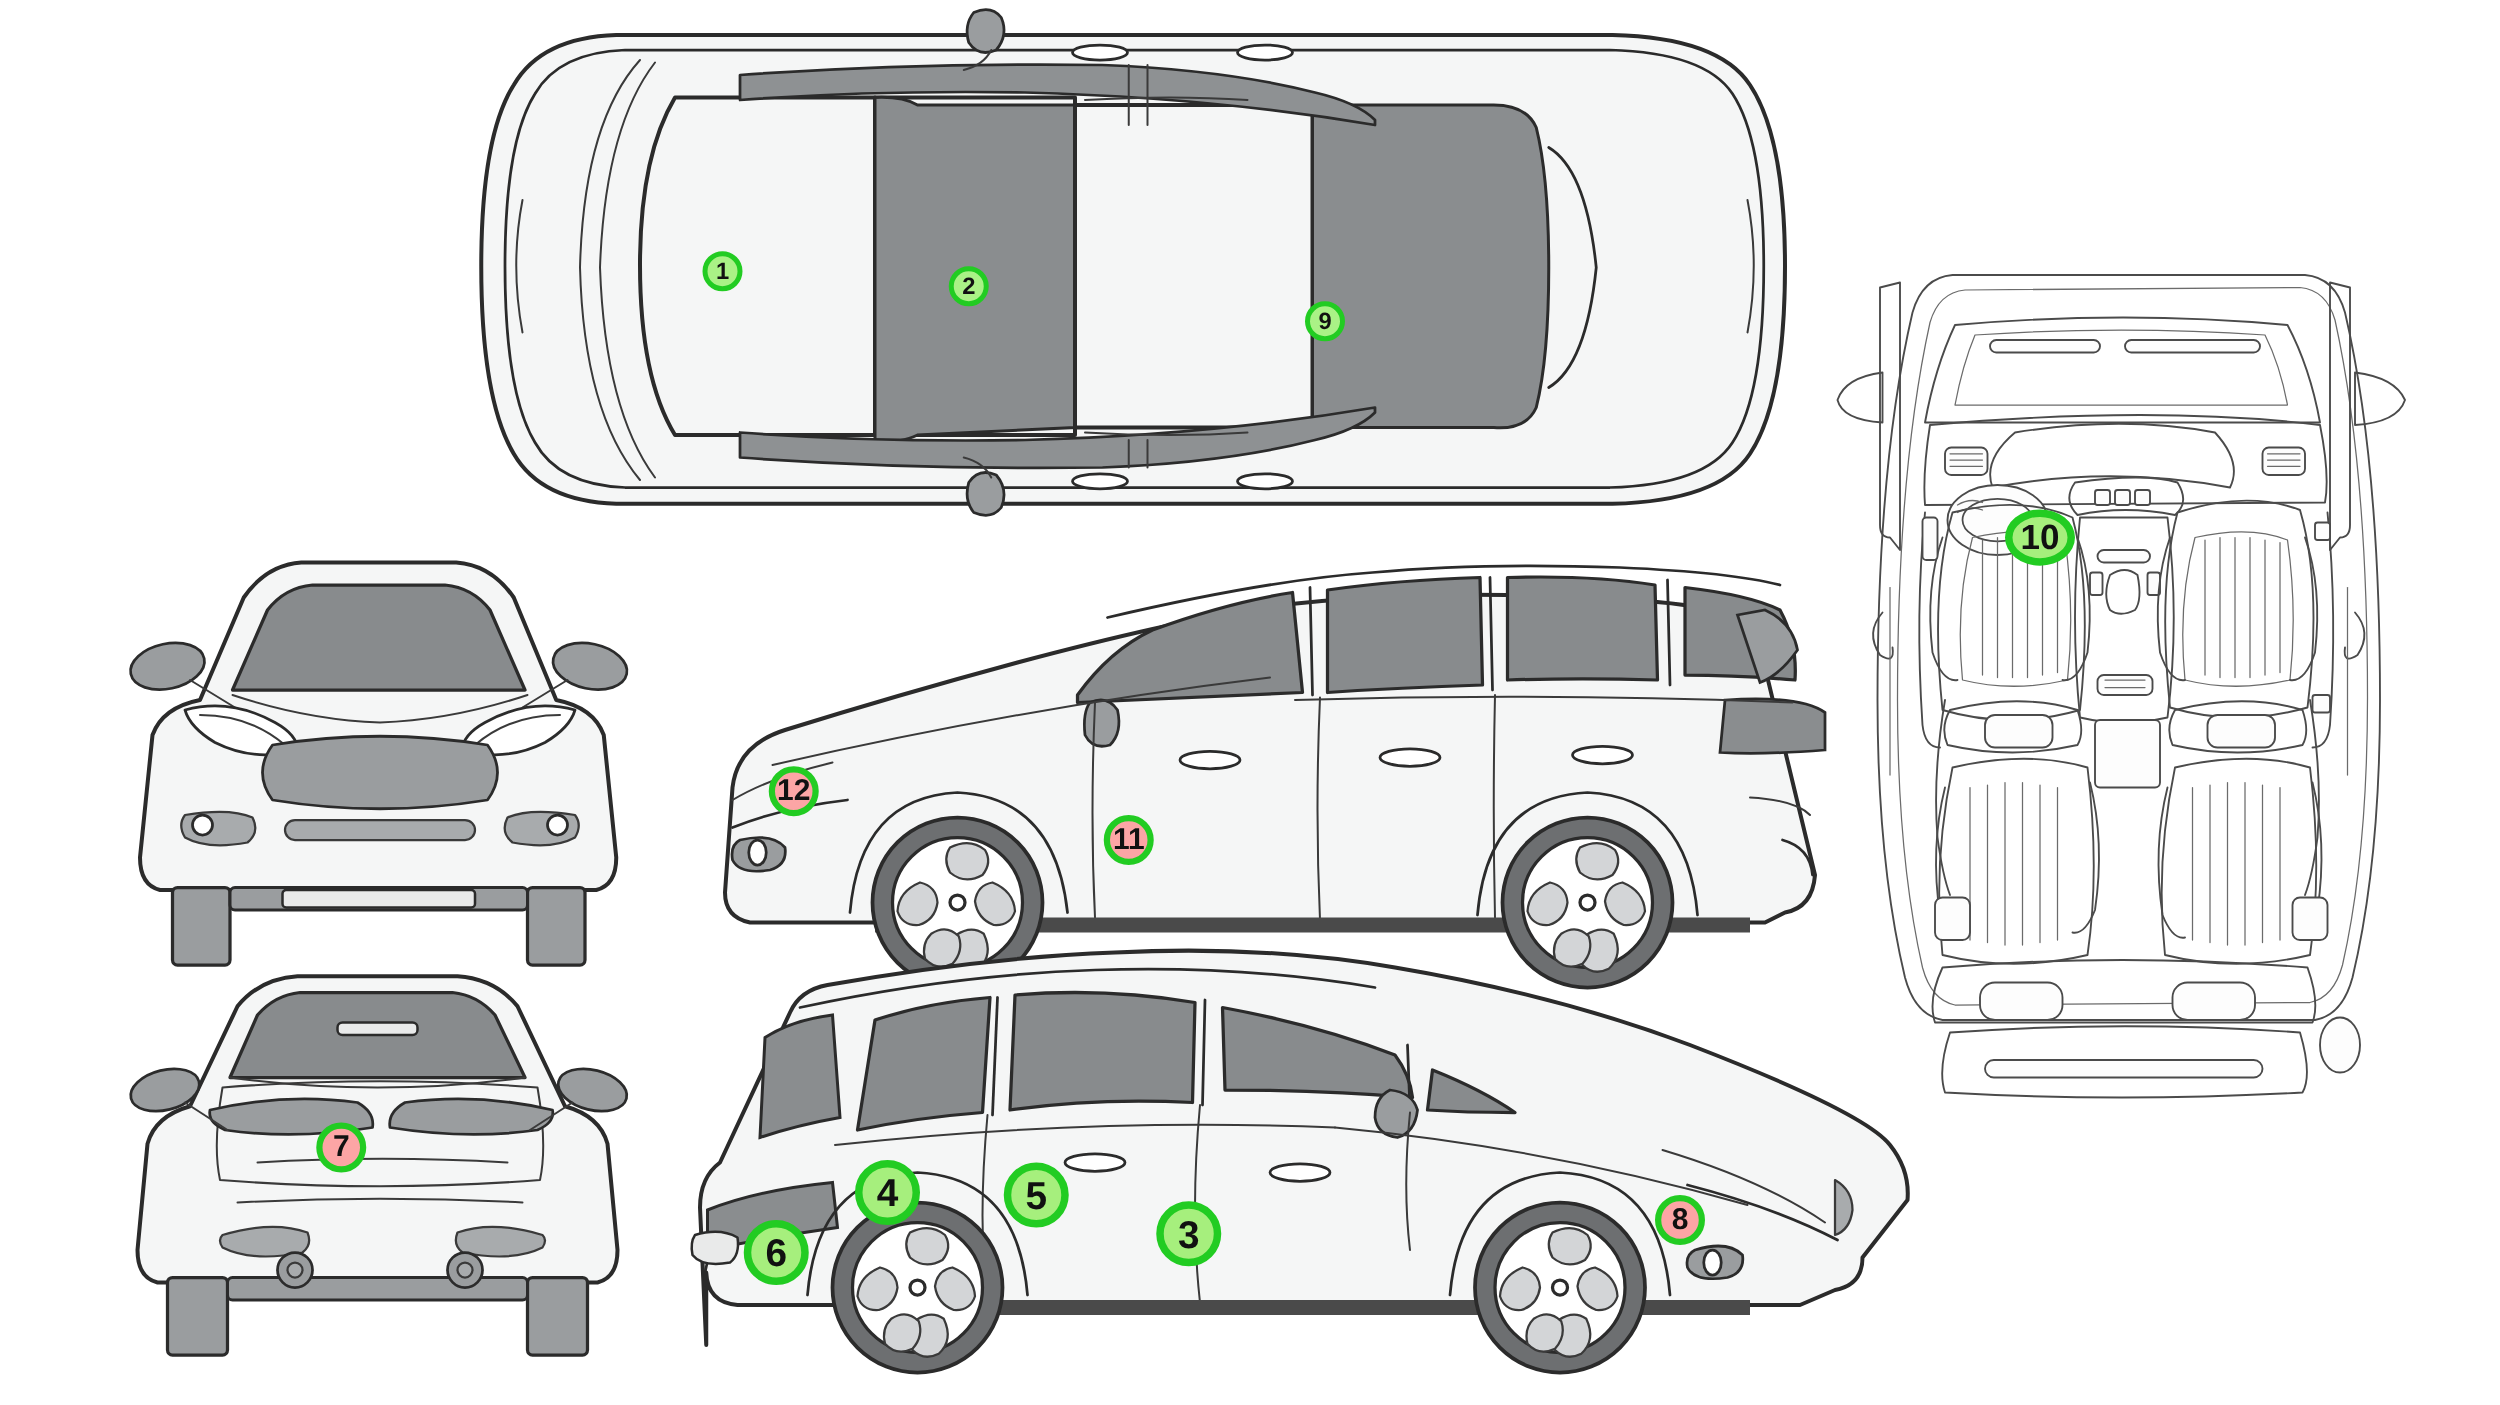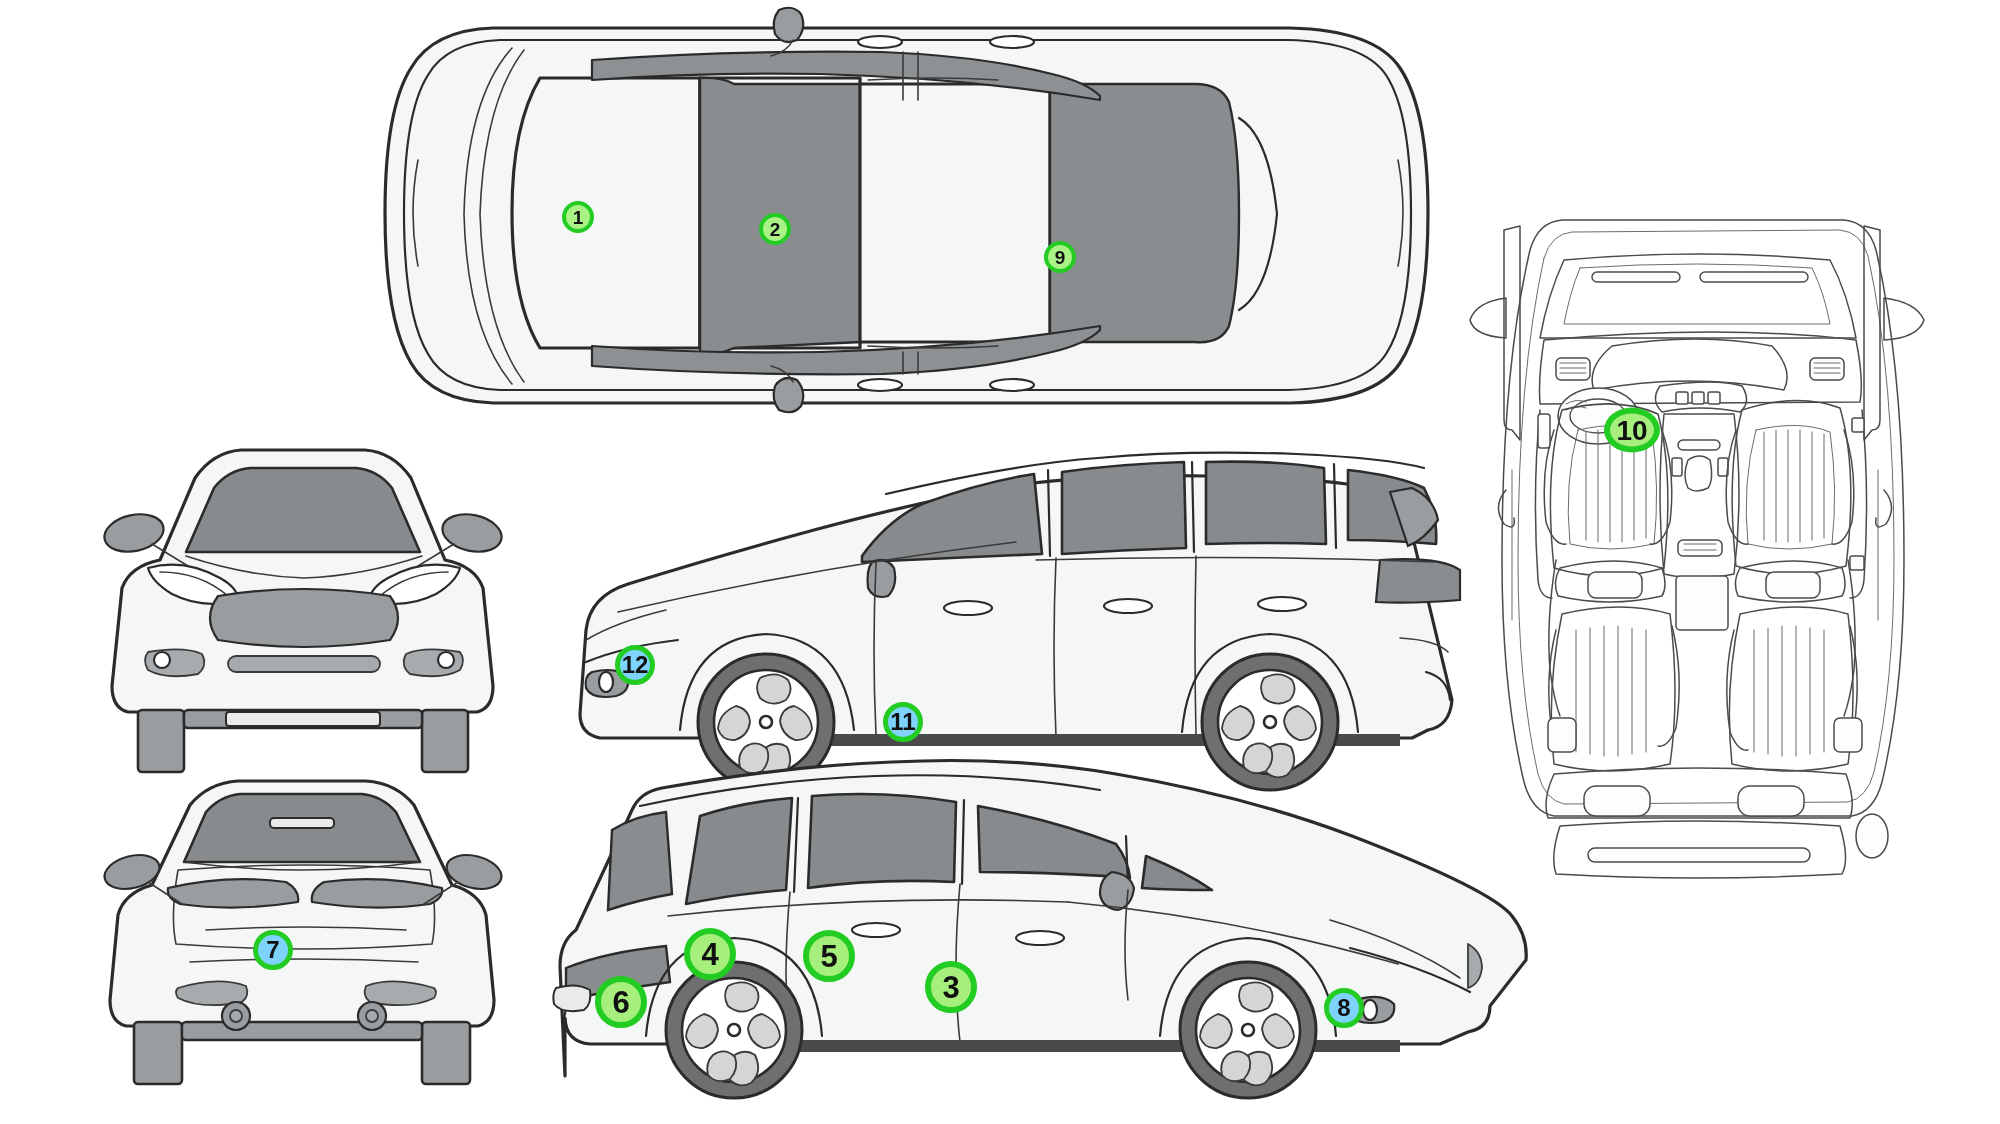--- a/index.html
+++ b/index.html
@@ -44,23 +44,22 @@
     width: 32px;
     height: 32px;
     border: 4px solid #22cc22;
     background: #aaf286;
     font-size: 19px;
   }
   .marker-md {
     width: 40px;
     height: 40px;
     border: 5px solid #22cc22;
-    background: #7dd3fc;
+    background: #fca5a5;
     font-size: 24px;
-    margin-top: 32px;
   }
   .marker-lg {
     width: 52px;
     height: 52px;
     border: 6px solid #22cc22;
     background: #a6ef7d;
     font-size: 31px;
   }
   .marker-wide {
     width: 56px;
@@ -468,21 +467,21 @@
       </div>
       <div class="marker marker-sm" style="left: 775px; top: 229px;">
         <span>2</span>
       </div>
       <div class="marker marker-sm" style="left: 1060px; top: 257px;">
         <span>9</span>
       </div>
       <div class="marker marker-md" style="left: 635px; top: 633px;">
         <span>12</span>
       </div>
-      <div class="marker marker-md" style="left: 903px; top: 690px;">
+      <div class="marker marker-md" style="left: 903px; top: 672px;">
         <span>11</span>
       </div>
       <div class="marker marker-md" style="left: 273px; top: 918px;">
         <span>7</span>
       </div>
       <div class="marker marker-lg" style="left: 710px; top: 954px;">
         <span>4</span>
       </div>
       <div class="marker marker-lg" style="left: 621px; top: 1002px;">
         <span>6</span>

